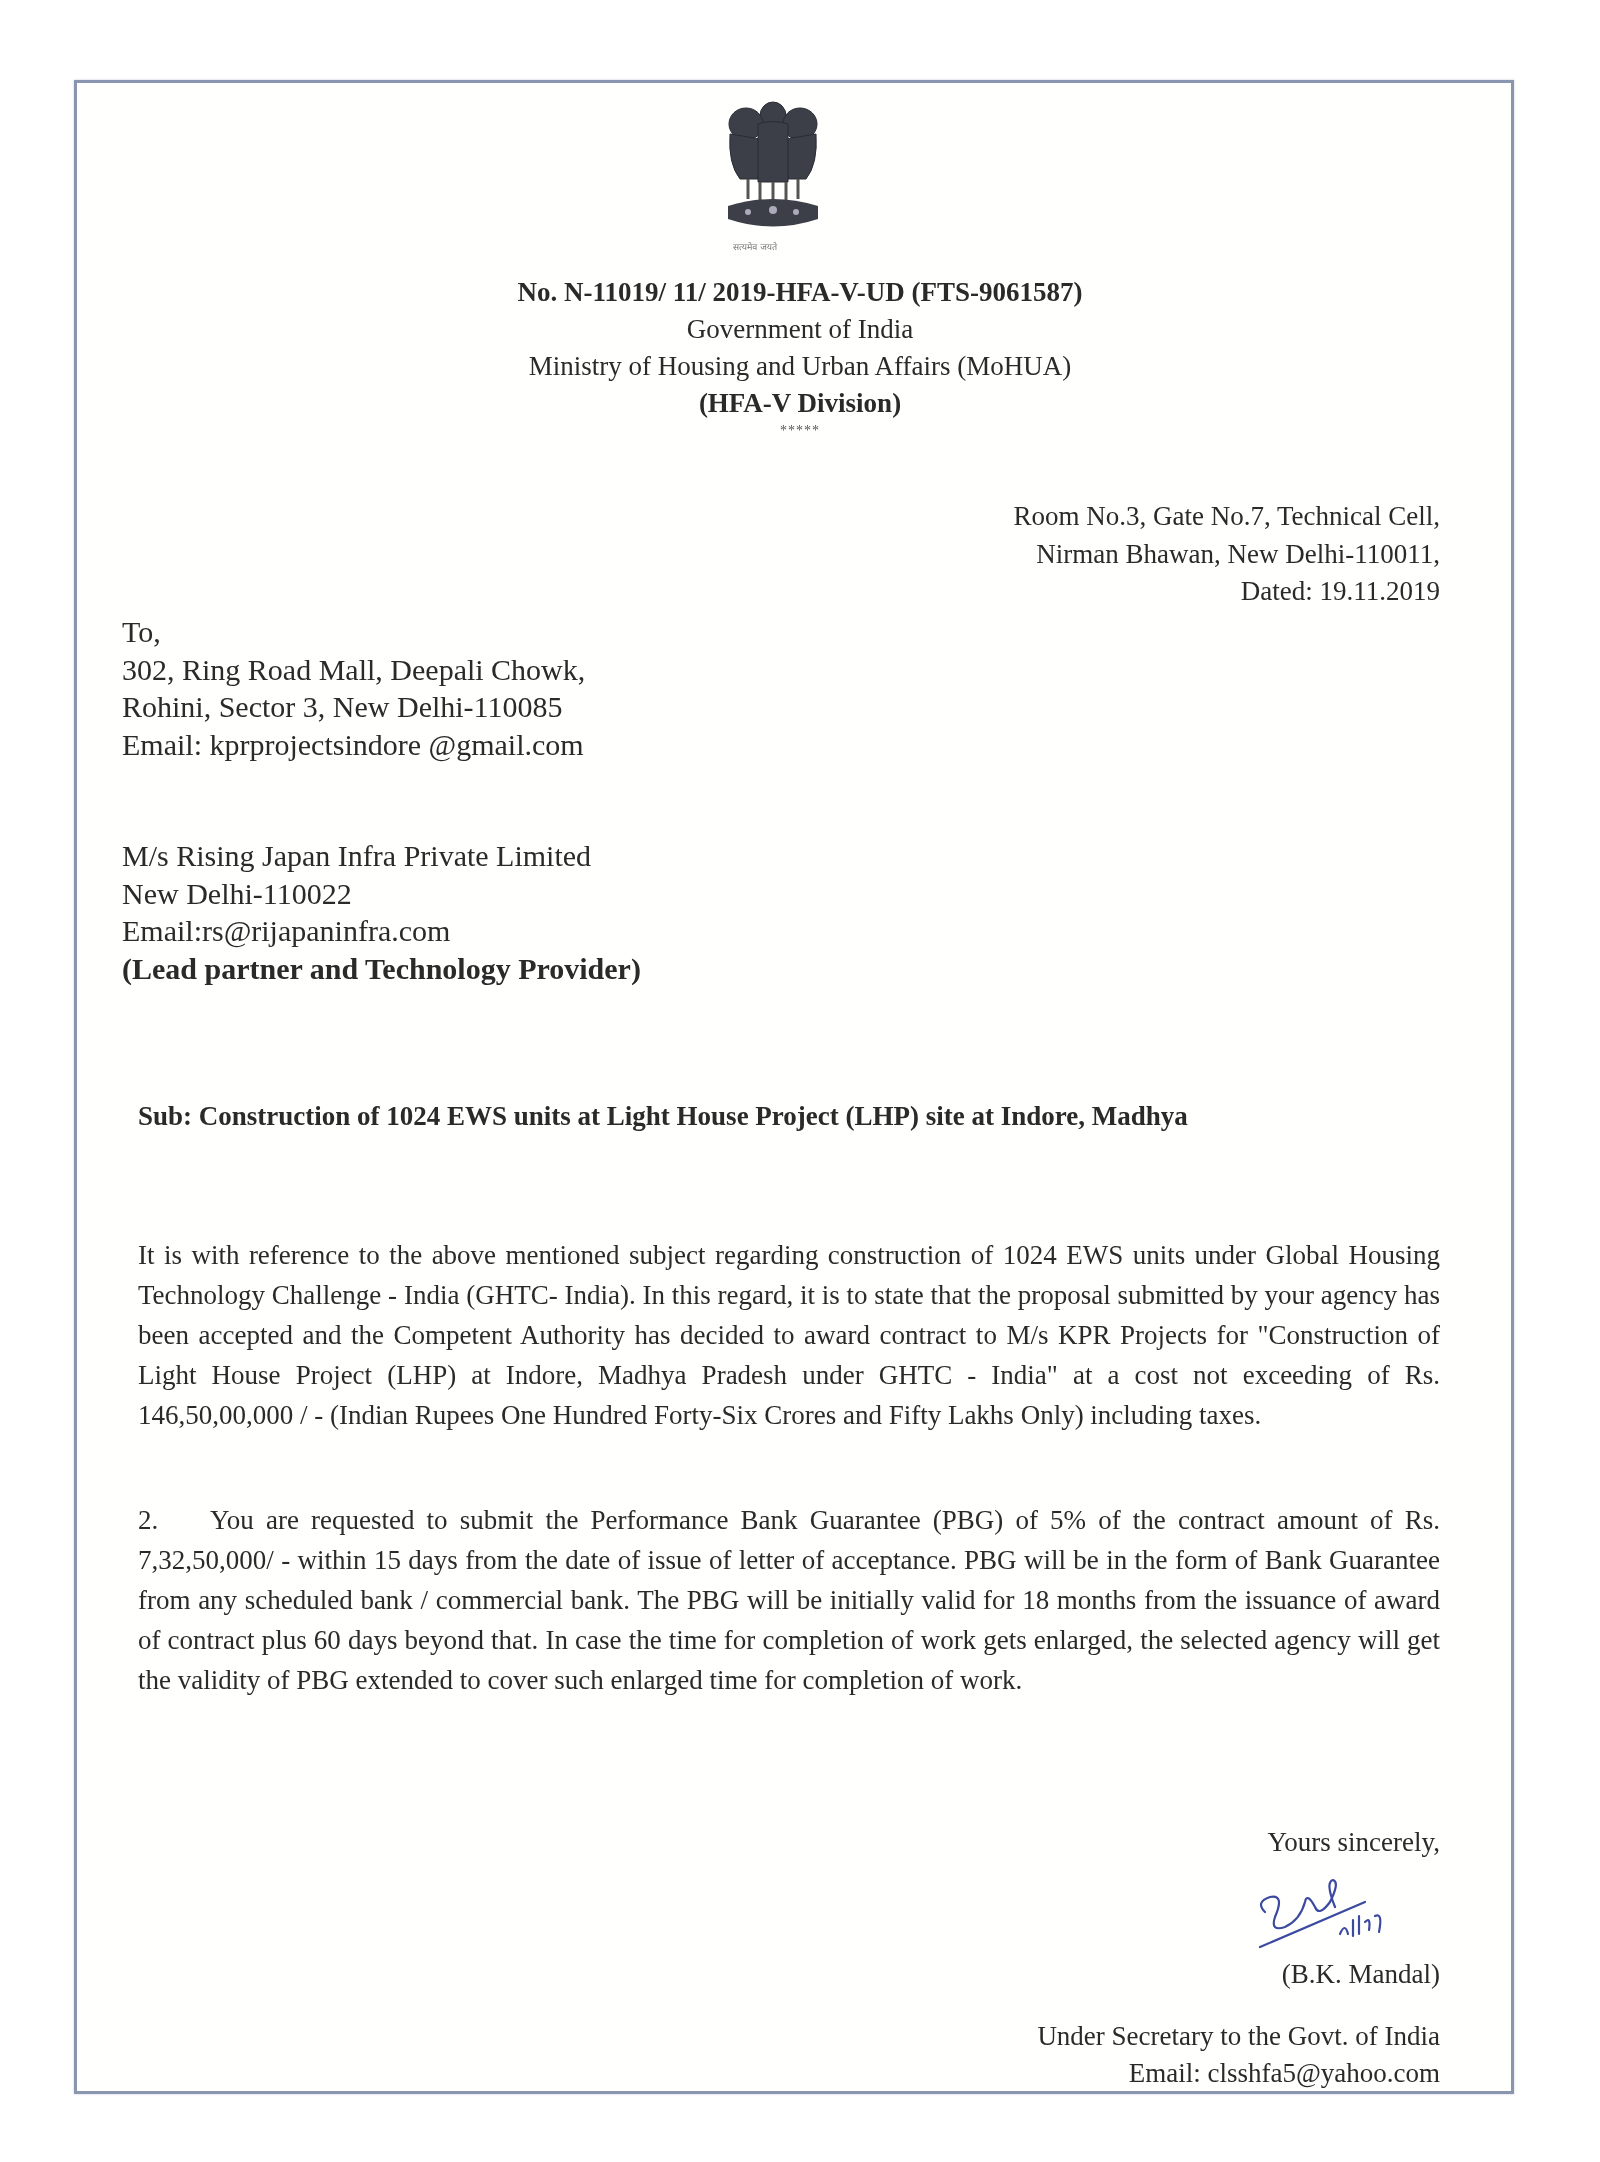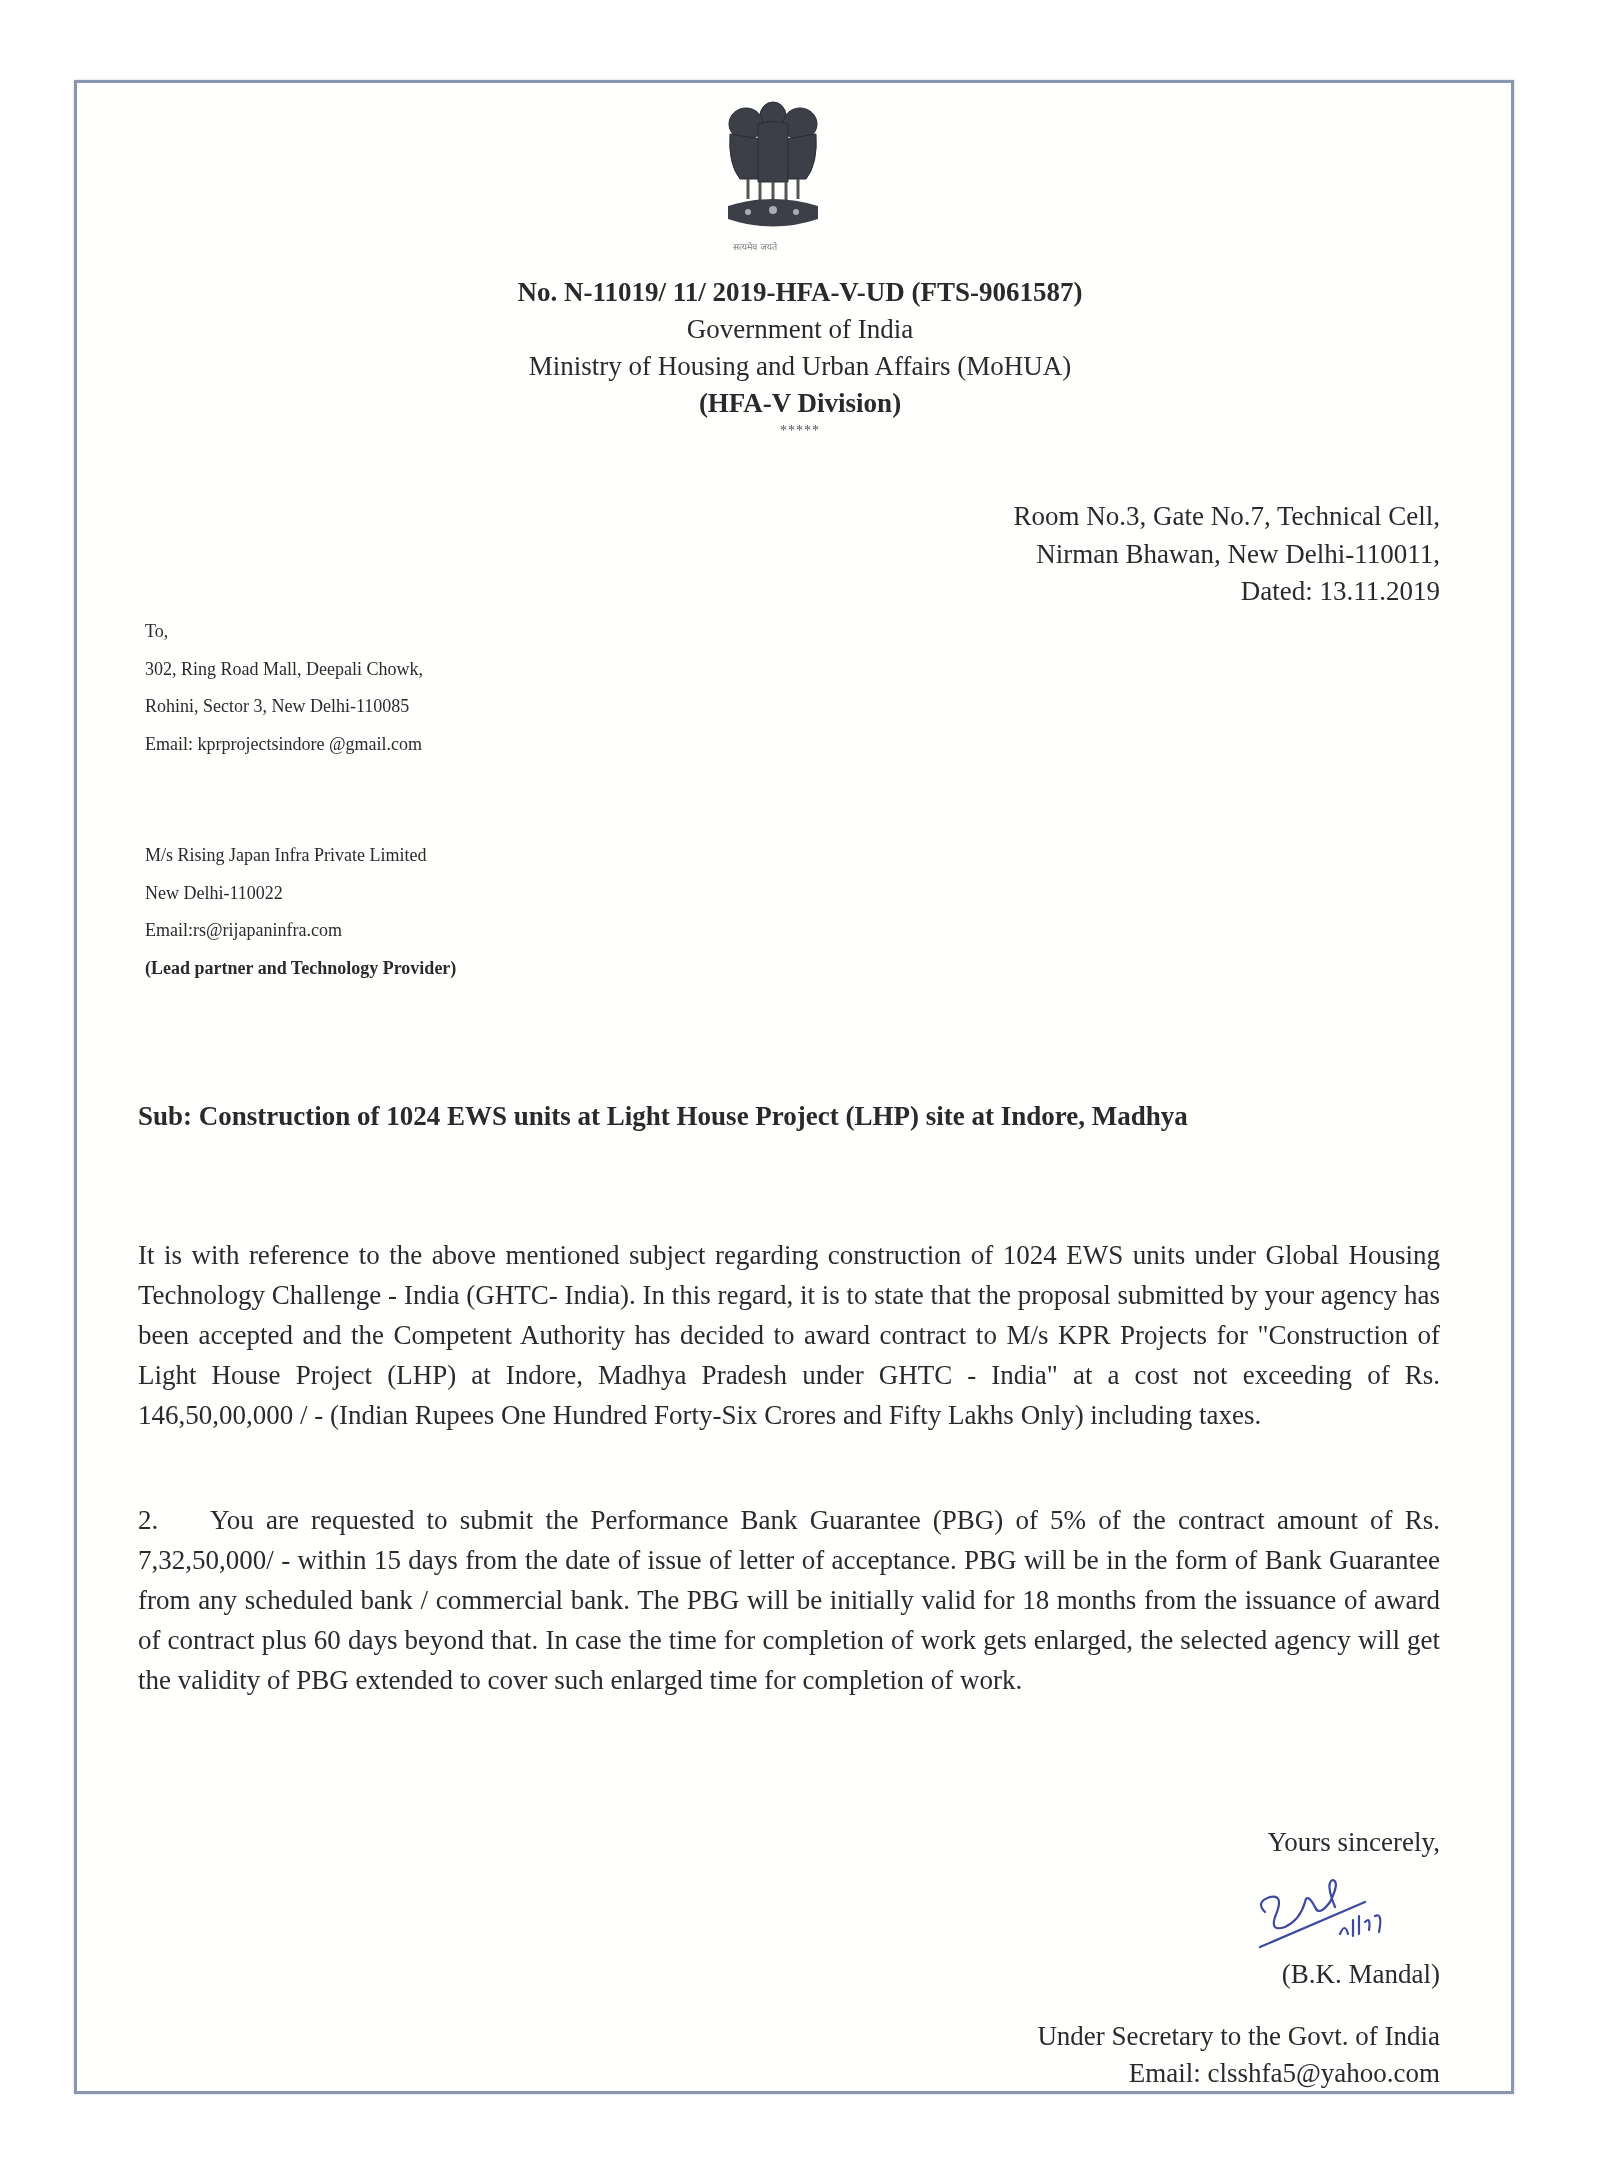--- a/index.html
+++ b/index.html
@@ -63,22 +63,22 @@
     .office-address {
       position: absolute;
       right: 160px;
       top: 498px;
       text-align: right;
       font-size: 27px;
       line-height: 37.5px;
     }
     .addressee {
       position: absolute;
-      left: 145px;
-      font-size: 18px;
+      left: 122px;
+      font-size: 30px;
       line-height: 37.5px;
     }
     .addressee .bold { font-weight: bold; }
     .subject {
       position: absolute;
       left: 138px;
       top: 1098px;
       width: 1302px;
       font-size: 27px;
       line-height: 37.5px;
@@ -156,21 +156,21 @@
   <div class="ref">No. N-11019/ 11/ 2019-HFA-V-UD (FTS-9061587)</div>
   <div>Government of India</div>
   <div>Ministry of Housing and Urban Affairs (MoHUA)</div>
   <div class="division">(HFA-V Division)</div>
   <div class="stars">*****</div>
 </div>
 
 <div class="office-address">
   <div>Room No.3, Gate No.7, Technical Cell,</div>
   <div>Nirman Bhawan, New Delhi-110011,</div>
-  <div>Dated: 13.11.2019</div>
+  <div>Dated: 19.11.2019</div>
 </div>
 
 <div class="addressee" style="top:613px;">
   <div>To,</div>
   <div>302, Ring Road Mall, Deepali Chowk,</div>
   <div>Rohini, Sector 3, New Delhi-110085</div>
   <div>Email: kprprojectsindore @gmail.com</div>
 </div>
 
 <div class="addressee" style="top:837px;">

